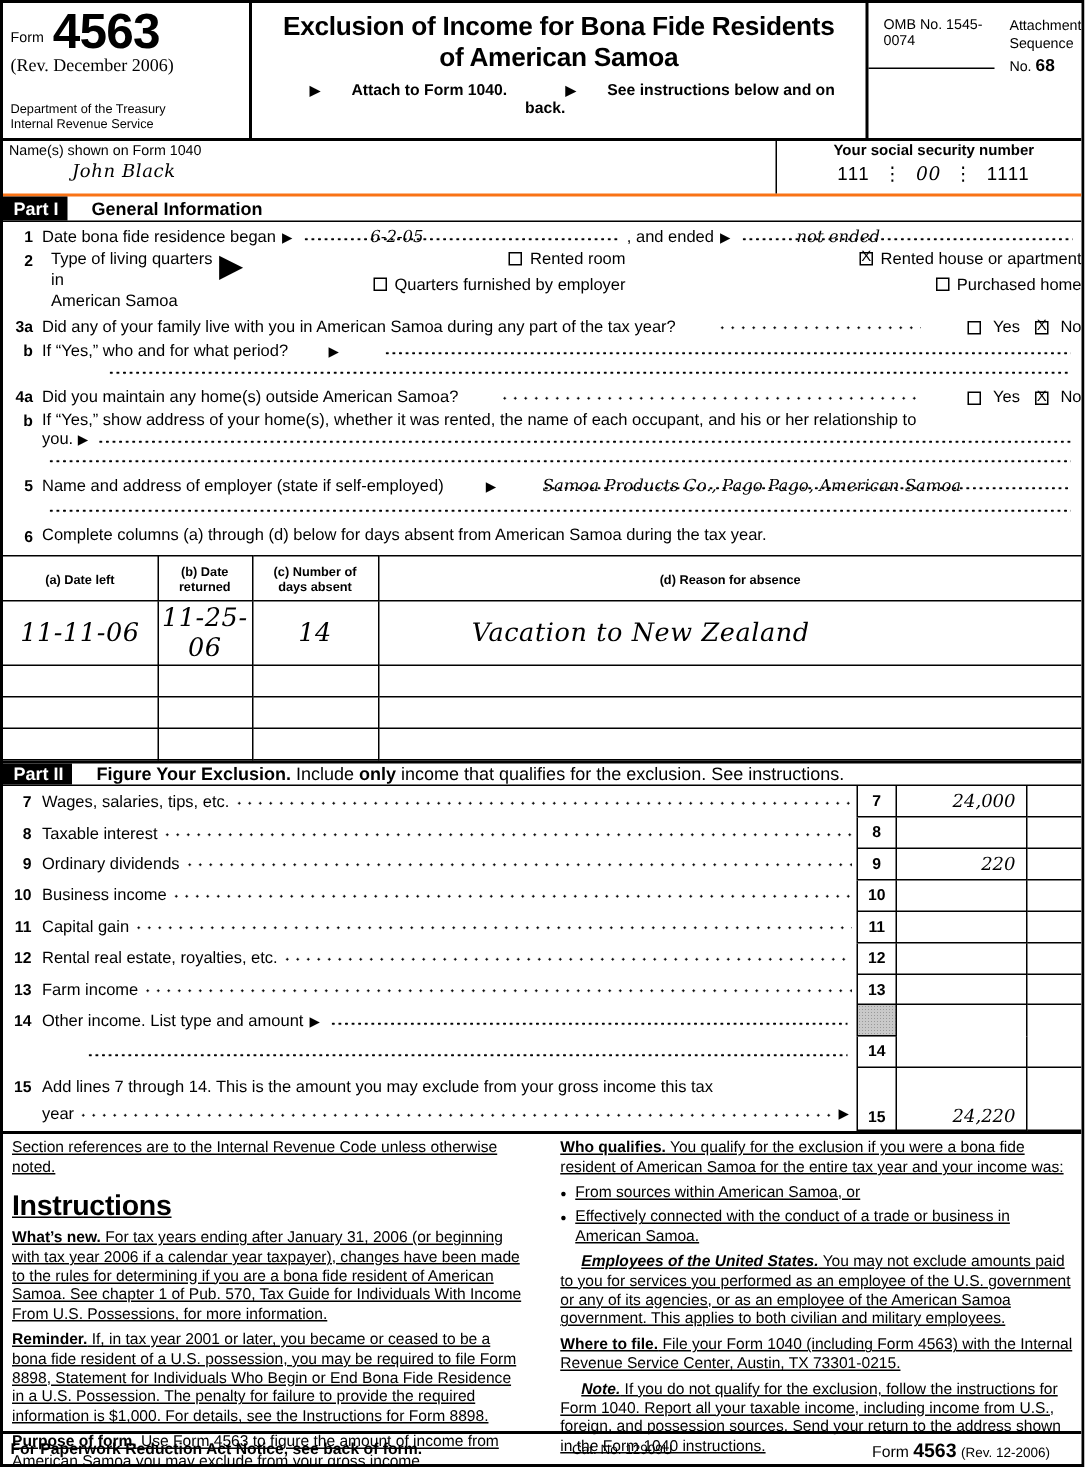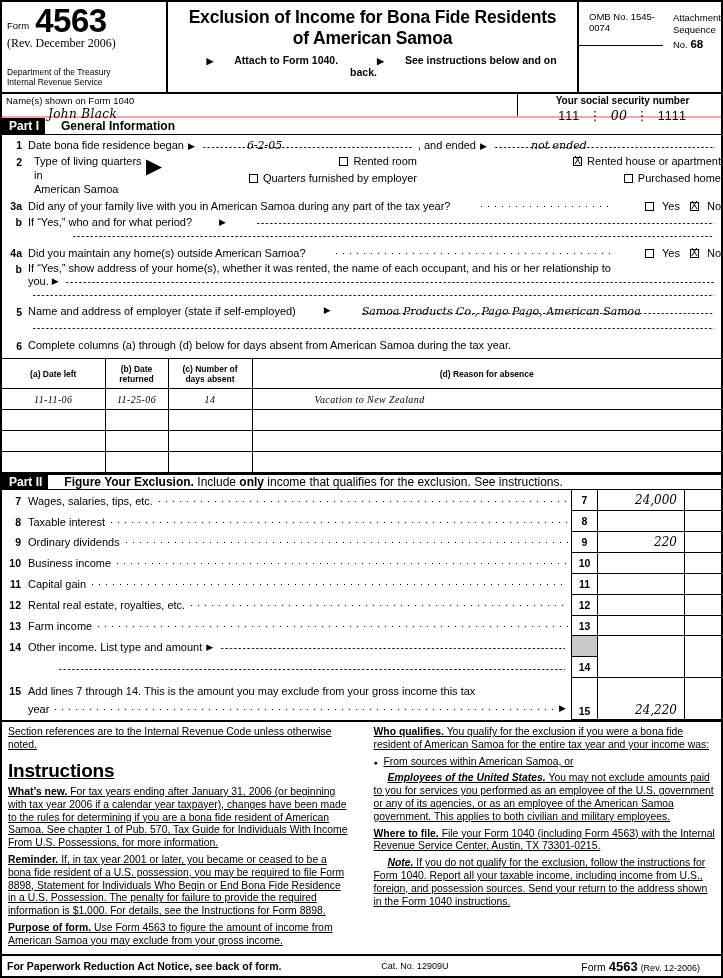--- a/index.html
+++ b/index.html
@@ -30,21 +30,21 @@
   .hdr-mid { flex:1; border-right:2px solid #000; text-align:center; padding-top:5px; position:relative; }
   .title { font-size:17.5px; font-weight:bold; line-height:1.18; letter-spacing:-0.2px; }
   .attachline { font-size:10.5px; font-weight:bold; position:absolute; bottom:14px; left:0; right:0; }
   .attachline span { margin:0 9px; }
   .hdr-right { width:142px; display:flex; flex-direction:row; }
   .omb { height:44px; border-bottom:1px solid #000; font-size:9.5px; padding:9px 0 0 10px; }
   .attach { flex:1; font-size:9.5px; padding:10px 0 0 10px; line-height:1.3; }
   .attach b { font-size:11.5px; font-weight:bold; }
 
   
-  .namerow { display:flex; border-bottom:2px solid #fca5a5; height:24px; }
+  .namerow { display:flex; border-bottom:2px solid #f97316; height:37px; }
   .name-l { flex:1; border-right:1px solid #000; padding:1px 0 0 4px; position:relative; }
   .name-l .cap { font-size:9.5px; }
   .name-l .val { font-size:12px; position:absolute; left:46px; top:13px; }
   .name-r { width:203px; padding:1px 0 0 6px; text-align:center; }
   .name-r .cap { font-size:10px; font-weight:bold; }
   .ssn { font-size:12.5px; margin-top:2px; letter-spacing:1px; }
   .ssn i { font-style:normal; color:#000; margin:0 4px; }
   .ssncol { display:inline-block; }
 
   
@@ -87,21 +87,21 @@
   .l2c2 { flex:1; }
   .l2row { height:17px; font-size:11px;text-align:right; }
 
   
   .yesno { display:flex; align-items:center; gap:3px; font-size:11px; white-space:nowrap; padding-left:4px; }
 
   
   .abstable { width:100%; border-collapse:collapse; table-layout:fixed; margin-top:2px; }
   .abstable td, .abstable th { border:1px solid #000; }
   .abstable thead th { font-size:8.5px; font-weight:bold; text-align:center; height:30px; line-height:1.2; padding:0 2px;}
-  .abstable tbody td { height:21px; text-align:center; font-size:10px;font-family:Liberation Serif, serif; }
+  .abstable tbody td { height:21px; text-align:center; font-size:17px; }
   .abstable tbody td.reason { text-align:left; padding-left:62px; }
   .abstable tr td:first-child { border-left:none; }
   .abstable tr td:last-child, .abstable tr th:last-child { border-right:none; }
   .abstable thead th:first-child { border-left:none; }
 
   
   .p2 { position:relative; }
   .p2row { display:flex; align-items:center; height:20.9px; }
   .p2label { flex:1; display:flex; align-items:center; font-size:11px; padding-left:0; }
   .p2num { width:26px; text-align:right; padding-right:7px; font-weight:bold; font-size:10.5px; }
@@ -291,21 +291,21 @@
     </div>
     <div class="ln">
       <div class="num"></div>
       <div class="txt" style="display:flex; padding-right:5px;">
         <span class="fillrule" style="margin-left:4px;"></span>
       </div>
     </div>
 
     <div class="ln" style="padding-top:5px;">
       <div class="num">5</div>
-      <div class="txt" style="display:flex; align-items:flex-start; padding-right:5px;">
+      <div class="txt" style="display:flex; align-items:center; padding-right:5px;">
         <span>Name and address of employer (state if self-employed)</span>
         <span class="arrow" style="margin:0 4px;">▶</span>
         <span style="position:relative; flex:1;">
           <span class="fillrule" style="display:block; position:absolute; left:0; right:0; bottom:0;"></span>
           <span class="entry" style="position:relative; left:3px;">Samoa Products Co., Pago Pago, American Samoa</span>
         </span>
       </div>
     </div>
     <div class="ln" style="padding-top:2px;">
       <div class="num"></div>
@@ -515,20 +515,21 @@
     <div class="col">
       <p class="sec-ref">Section references are to the Internal Revenue Code unless otherwise noted.</p>
       <div class="h-instr">Instructions</div>
       <p><b>What’s new.</b><span> For tax years ending after January 31, 2006 (or beginning with tax year 2006 if a calendar year taxpayer), changes have been made to the rules for determining if you are a bona fide resident of American Samoa. See chapter 1 of Pub. 570, Tax Guide for Individuals With Income From U.S. Possessions, for more information.</span></p>
       <p><b>Reminder.</b><span> If, in tax year 2001 or later, you became or ceased to be a bona fide resident of a U.S. possession, you may be required to file Form 8898, Statement for Individuals Who Begin or End Bona Fide Residence in a U.S. Possession. The penalty for failure to provide the required information is $1,000. For details, see the Instructions for Form 8898.</span></p>
       <p><b>Purpose of form.</b><span> Use Form 4563 to figure the amount of income from American Samoa you may exclude from your gross income.</span></p>
     </div>
     <div class="col right">
       <p><b>Who qualifies.</b><span> You qualify for the exclusion if you were a bona fide resident of American Samoa for the entire tax year and your income was:</span></p>
       <p class="bullet">From sources within American Samoa, or</p>
+      <p class="bullet">Effectively connected with the conduct of a trade or business in American Samoa.</p>
       <p class="indent"><b style="font-style:italic;">Employees of the United States.</b><span> You may not exclude amounts paid to you for services you performed as an employee of the U.S. government or any of its agencies, or as an employee of the American Samoa government. This applies to both civilian and military employees.</span></p>
       <p><b>Where to file.</b><span> File your Form 1040 (including Form 4563) with the Internal Revenue Service Center, Austin, TX 73301-0215.</span></p>
       <p class="indent"><b style="font-style:italic;">Note.</b><span> If you do not qualify for the exclusion, follow the instructions for Form 1040. Report all your taxable income, including income from U.S., foreign, and possession sources. Send your return to the address shown in the Form 1040 instructions.</span></p>
     </div>
   </div>
 
   <div class="footer">
     <div class="f1">For Paperwork Reduction Act Notice, see back of form.</div>
     <div class="f2">Cat. No. 12909U</div>
     <div class="f3">

